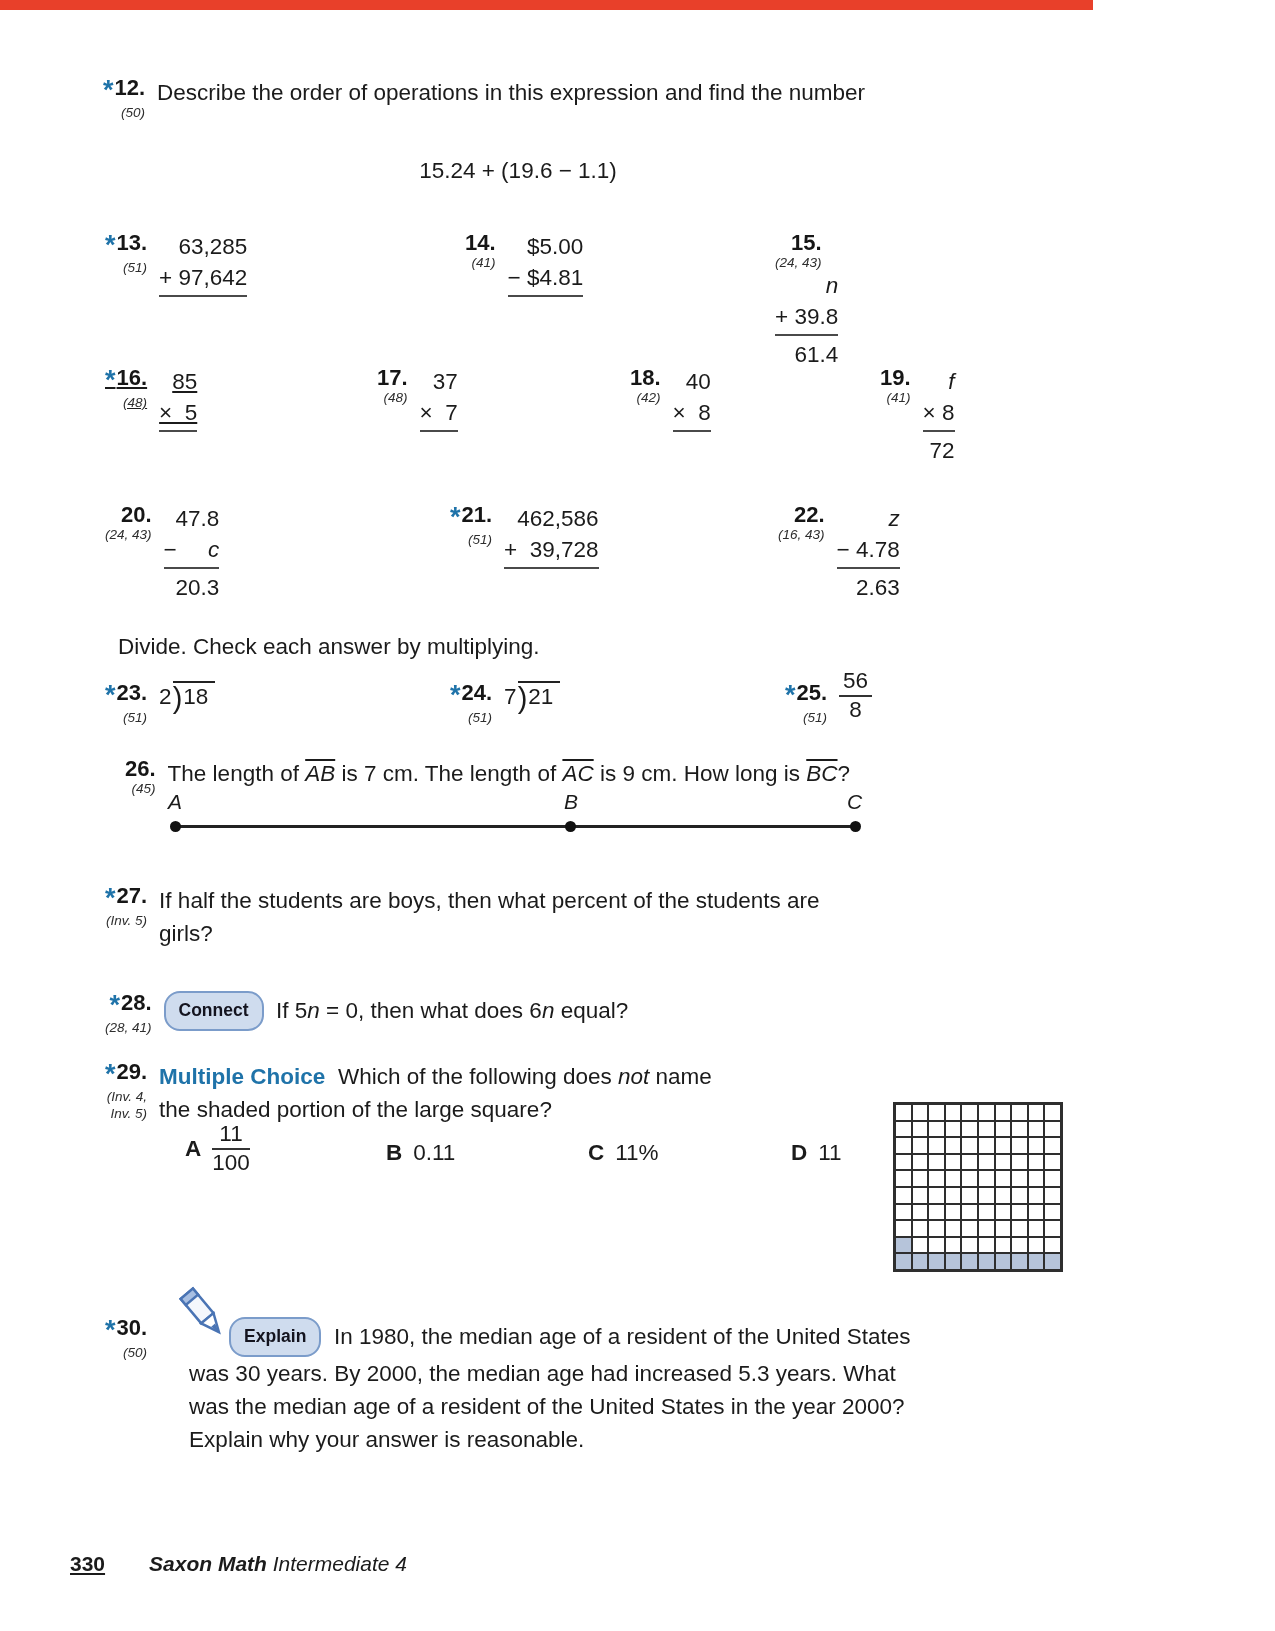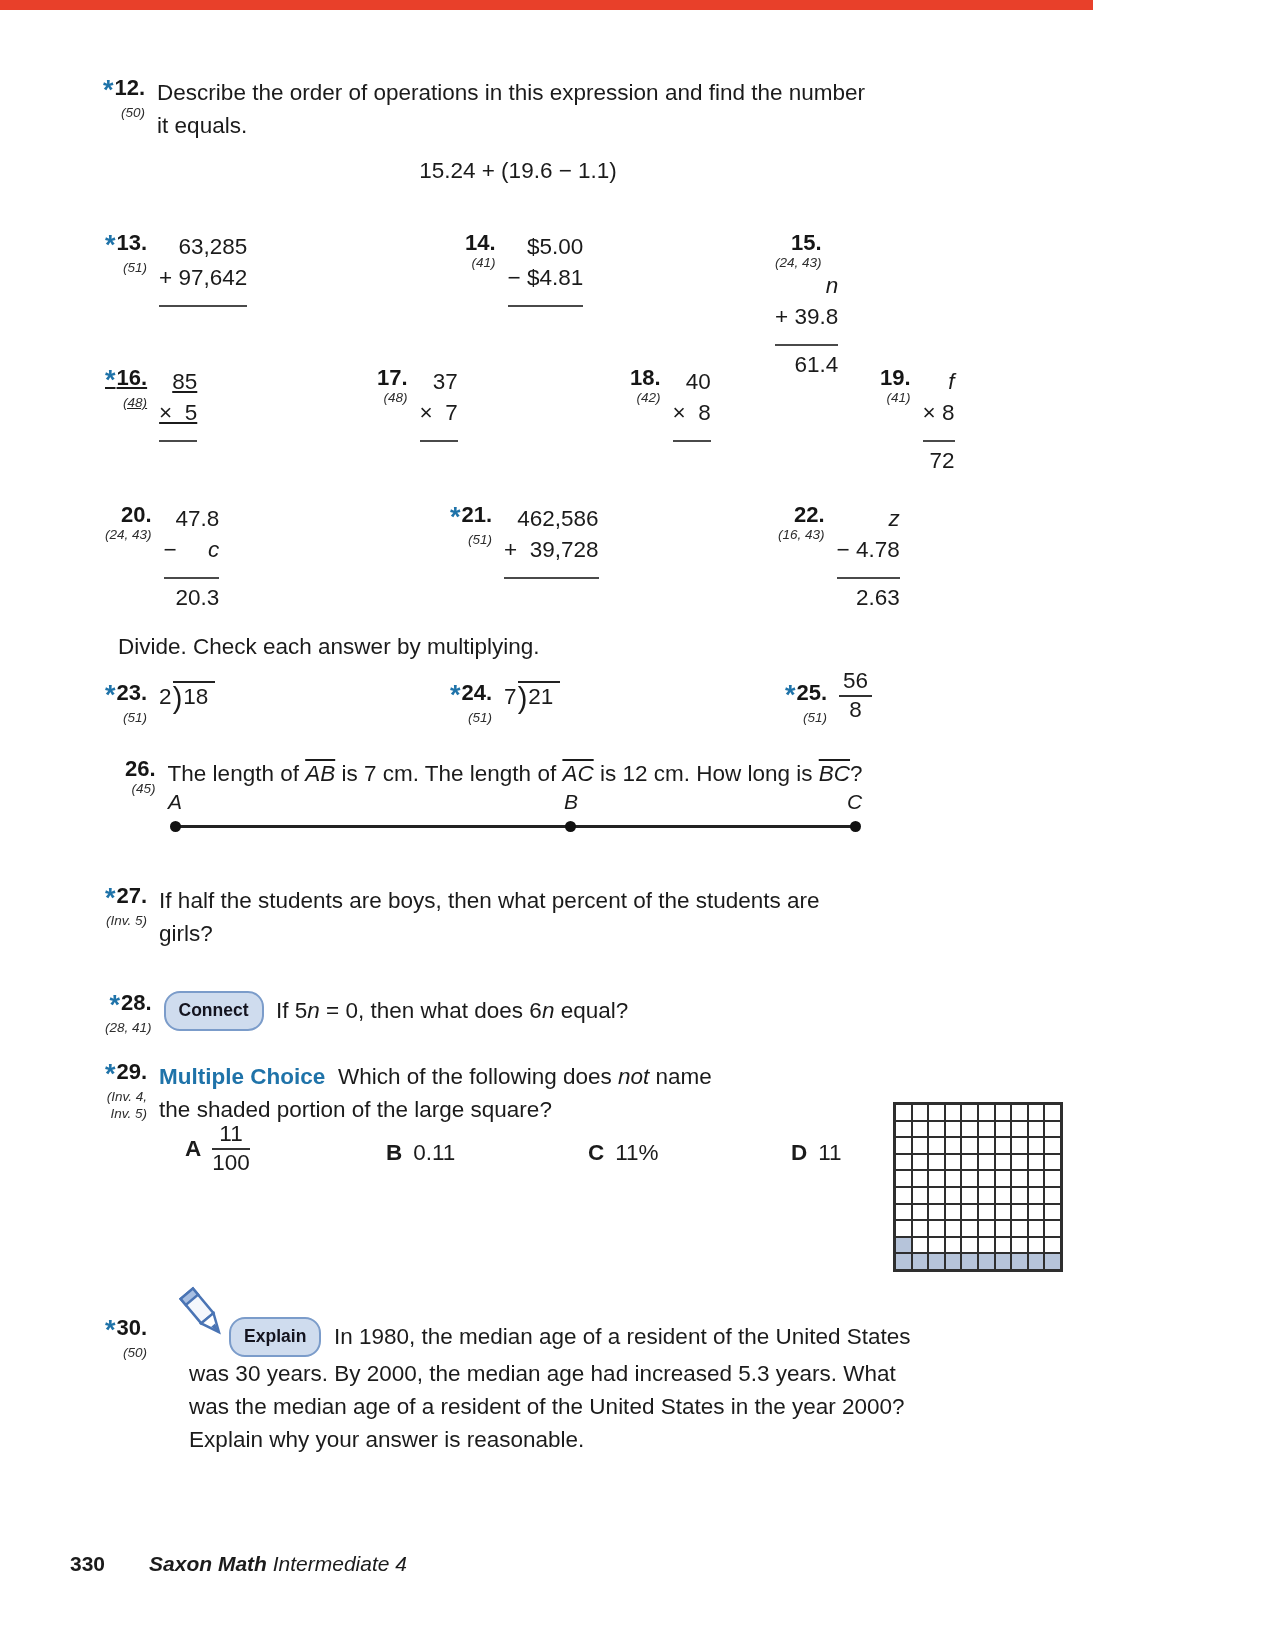--- a/index.html
+++ b/index.html
@@ -8,21 +8,21 @@
   .topbar{position:absolute;left:0;top:0;width:1275px;height:10px;background:#e8402a;}
   .prob{position:absolute;display:flex;column-gap:12px;align-items:flex-start;}
   .numcol{display:flex;flex-direction:column;align-items:flex-end;flex:none;line-height:1.05;}
   .pnum{font-weight:bold;font-size:22px;white-space:nowrap;color:#161616;}
   .star{color:#1f73a9;font-weight:bold;font-size:27px;vertical-align:-4px;margin-right:1px;}
   .pref{font-style:italic;font-size:13.5px;color:#2e2e2e;white-space:nowrap;margin-top:2px;text-align:right;}
   .ptext{font-size:22.5px;line-height:33px;}
   .tline{white-space:nowrap;}
   .stack{font-size:22.5px;line-height:31px;text-align:right;display:inline-block;}
   .sline{white-space:pre;}
-  .rule{border-bottom:2.6px solid #4a4a4a;padding-bottom:12px;}
+  .rule{border-bottom:2.6px solid #4a4a4a;padding-bottom:2px;}
   .res{padding-top:3px;}
   .var{font-style:italic;}
   .centered{position:absolute;font-size:22.5px;text-align:center;}
   .sec-head{position:absolute;font-size:22.5px;white-space:nowrap;}
   .ldiv-row{font-size:22.5px;white-space:nowrap;display:inline-flex;align-items:flex-end;}
   .ldiv{display:inline-flex;align-items:flex-end;border-top:2.6px solid #222;padding:1px 7px 0 0;margin-left:1px;}
   .lparen{font-size:29px;line-height:23px;margin-right:1px;}
   .frac{display:inline-block;text-align:center;font-size:22.5px;line-height:1.1;vertical-align:middle;}
   .fnum{border-bottom:2.4px solid #333;padding:0 4px 1px;}
   .fden{padding-top:1px;}
@@ -34,41 +34,40 @@
   .seg-line{position:absolute;background:#222;height:2.5px;}
   .seg-dot{position:absolute;width:11px;height:11px;border-radius:50%;background:#111;}
   .seg-label{position:absolute;font-style:italic;font-size:21px;}
   .hgrid{position:absolute;display:grid;grid-template-columns:repeat(10,1fr);grid-template-rows:repeat(10,1fr);
          border:2px solid #2e2e2e;background:#fff;box-sizing:border-box;}
   .gcell{border:1px solid #2e2e2e;}
   .gcell.shaded{background:#b6c4da;}
   .opt{position:absolute;display:flex;align-items:center;column-gap:11px;font-size:22.5px;}
   .opt-label{font-weight:bold;}
   .footer{position:absolute;font-size:21px;white-space:nowrap;}
-  .fbold{font-weight:bold;}
+  .fbold{font-weight:bold;text-decoration:underline;}
   .fbi{font-weight:bold;font-style:italic;}
   .fi{font-style:italic;}
   .pencil{position:relative;display:inline-block;width:46px;height:30px;margin-right:-6px;left:-4px;vertical-align:-2px;}
   .pencil svg{position:absolute;left:-6px;top:-22px;overflow:visible;}
   .frac-lift{margin-top:-12px;}
 </style>
 </head>
 <body>
 
 <div class="page">
   <div class="topbar"></div>
 
   <div class="prob" style="left:103px;top:76px;">
     <div class="numcol">
       <div class="pnum"><span class="star">*</span><span>12.</span></div>
       <div class="pref">(50)</div>
     </div>
     <div class="ptext">
       <div class="tline">Describe the order of operations in this expression and find the number</div>
-      <div class="tline">it equals.</div>
     </div>
   </div>
   <div class="centered" style="left:168px;top:158px;width:700px;">15.24 + (19.6 − 1.1)</div>
 
   <div class="prob" style="left:105px;top:231px;">
     <div class="numcol">
       <div class="pnum"><span class="star">*</span><span>13.</span></div>
       <div class="pref">(51)</div>
     </div>
     <div class="stack">
@@ -220,21 +219,21 @@
       <div class="fden">8</div>
     </div>
   </div>
 
   <div class="prob" style="left:125px;top:757px;">
     <div class="numcol">
       <div class="pnum">26.</div>
       <div class="pref">(45)</div>
     </div>
     <div class="ptext">
-      <div class="tline"><span>The length of </span><span class="oseg">AB</span><span> is 7 cm. The length of </span><span class="oseg">AC</span><span> is 12 cm. How long is </span><span class="oseg">BC</span><span>?</span></div>
+      <div class="tline"><span>The length of </span><span class="oseg">AB</span><span> is 7 cm. The length of </span><span class="oseg">AC</span><span> is 9 cm. How long is </span><span class="oseg">BC</span><span>?</span></div>
     </div>
   </div>
   <div class="diagram" style="left:168px;top:790px;width:700px;height:48px;">
     <span class="seg-label" style="left:0px;top:0px;">A</span>
     <span class="seg-label" style="left:396px;top:0px;">B</span>
     <span class="seg-label" style="left:679px;top:0px;">C</span>
     <div class="seg-line" style="left:7px;top:35px;width:681px;"></div>
     <div class="seg-dot" style="left:2px;top:31px;"></div>
     <div class="seg-dot" style="left:397px;top:31px;"></div>
     <div class="seg-dot" style="left:682px;top:31px;"></div>

